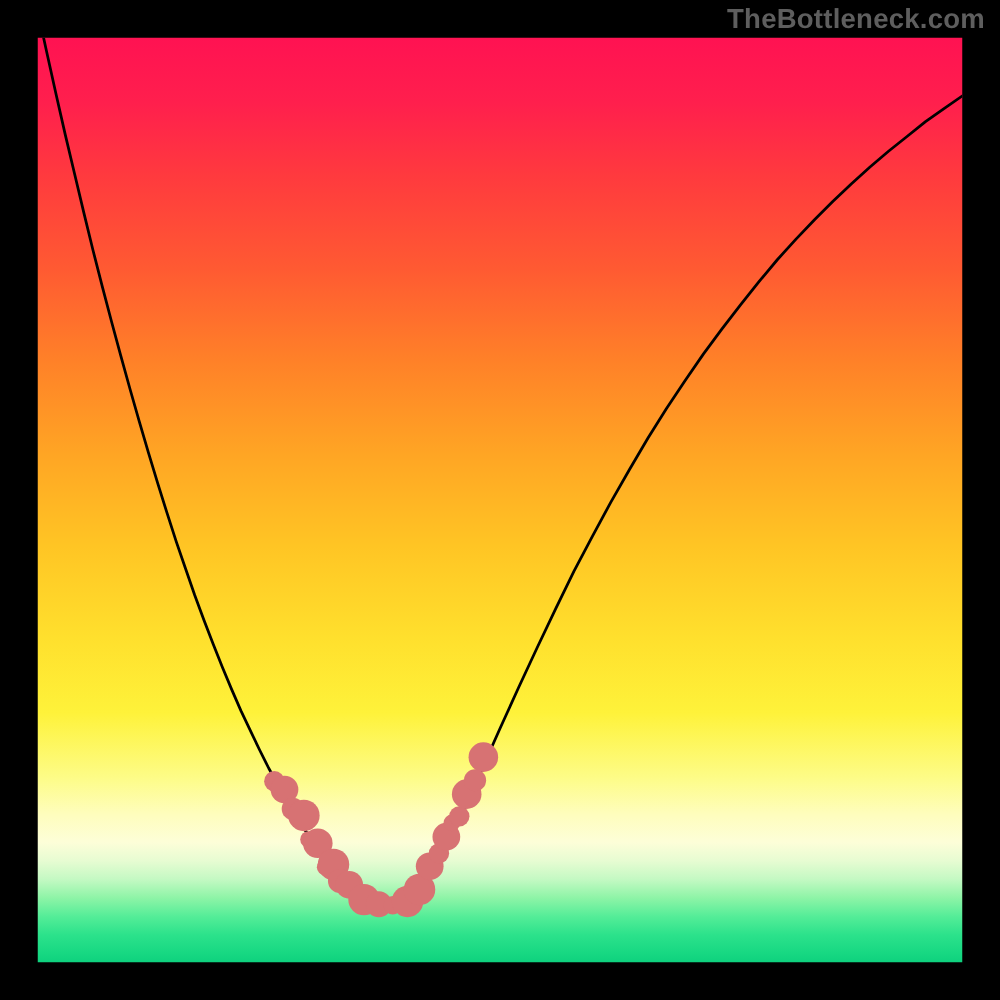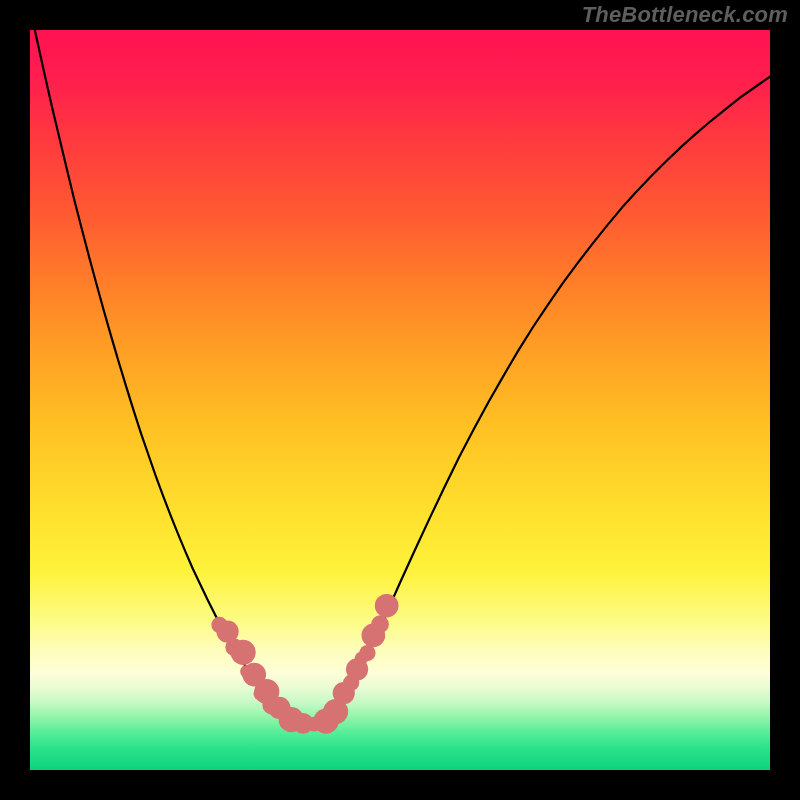--- a/index.html
+++ b/index.html
@@ -7,21 +7,20 @@
     padding: 0;
     width: 800px;
     height: 800px;
     background: #000000;
     overflow: hidden;
   }
   #stage {
     position: relative;
     width: 800px;
     height: 788px;
-    font-style: italic;
   }
   #watermark {
     position: absolute;
     top: 2px;
     right: 12px;
     font-family: Arial, Helvetica, sans-serif;
     font-size: 22px;
     font-weight: 600;
     color: #5e5e5e;
     letter-spacing: 0.2px;

